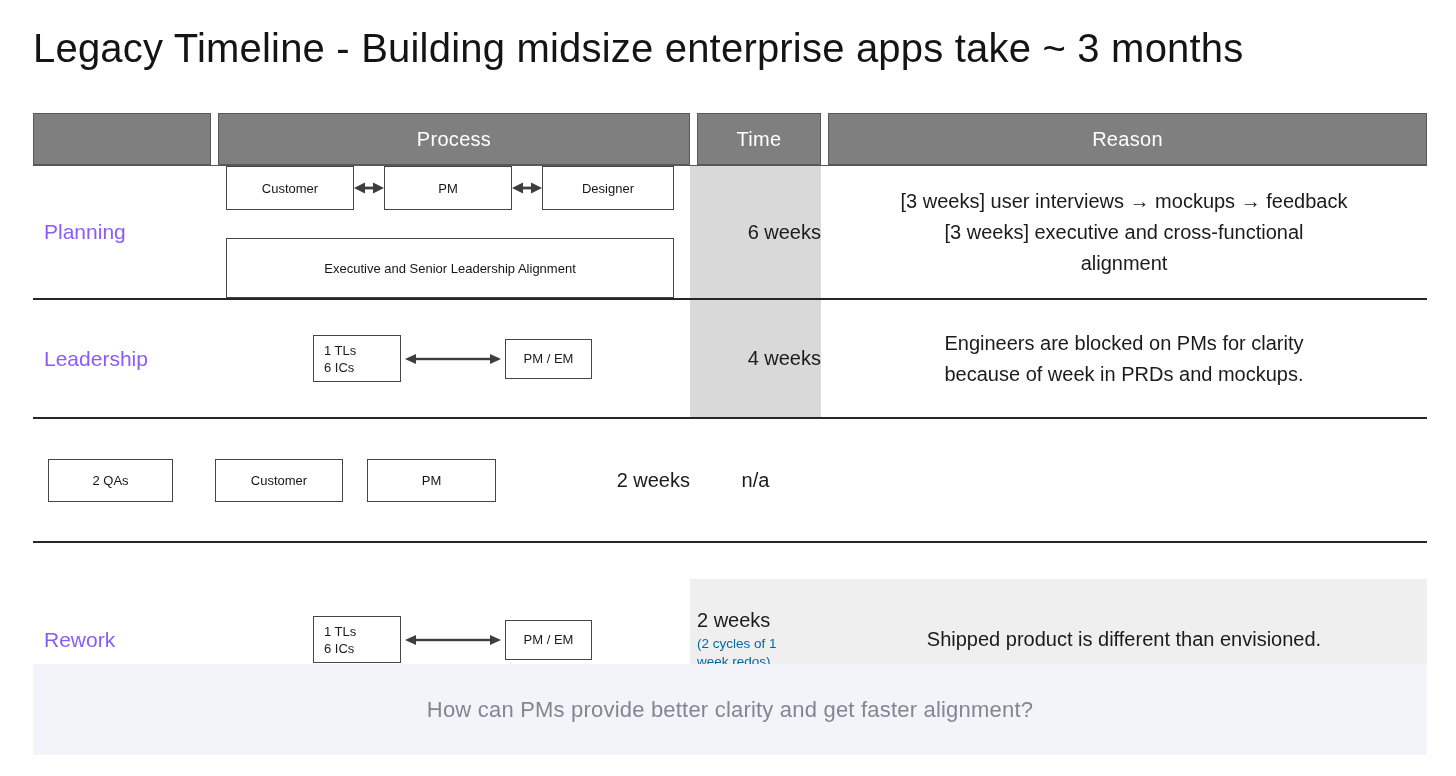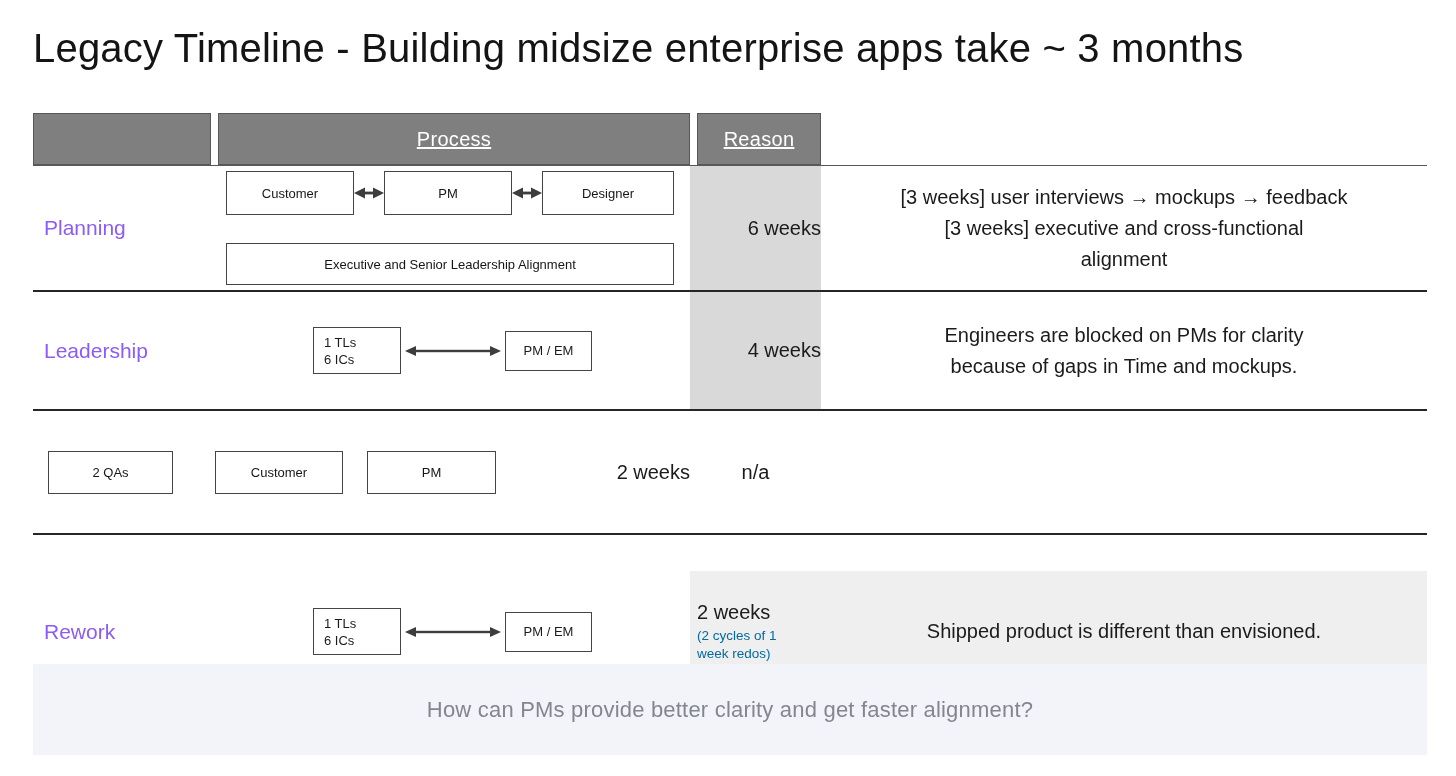--- a/index.html
+++ b/index.html
@@ -26,21 +26,21 @@
   }
 
   .hdr-row { height: 52px; }
   .hdr-cell {
     background: #7f7f7f;
     border: 1px solid #585858;
     color: #ffffff;
     display: flex; align-items: center; justify-content: center;
     font-size: 20px; font-weight: 500; letter-spacing: 0.3px;
   }
-  .hdr-cell + .hdr-cell { margin-left: 7px; text-decoration: underline; }
+  .hdr-cell + .hdr-cell { margin-left: 7px; }
 
   .body-row { border-bottom: 2px solid #262626; }
   .body-row.first { border-top: 1px solid #585858; }
 
   .cell { display: flex; align-items: center; }
   .cell-label { padding-left: 11px; font-size: 21px; font-weight: 500; color: #8b5cf6; }
 
   .cell-process { position: relative; }
   .cell-time {
     justify-content: flex-end; text-align: center;
@@ -64,21 +64,21 @@
   .proc-box {
     border: 1.5px solid #454545; background: #ffffff;
     display: flex; align-items: center; justify-content: center;
     font-size: 13px; font-weight: 500; color: #161616;
   }
   .proc-stack { display: flex; flex-direction: column; padding-left: 15px; justify-content: center; height: 100%; }
   .proc-line { display: flex; align-items: center; }
   .proc-line .proc-box { height: 44px; }
   .w128 { width: 128px; } .w132 { width: 132px; }
   .banner {
-    width: 448px; height: 42px; margin-top: 28px;
+    width: 448px; height: 60px; margin-top: 28px;
     border: 1.5px solid #454545; background: #ffffff;
     display: flex; align-items: center; justify-content: center;
     font-size: 13px; font-weight: 500; color: #161616;
   }
 
   .pair { display: flex; align-items: center; height: 100%; padding-left: 102px; }
   .pair-left {
     width: 88px; height: 47px;
     border: 1.5px solid #454545; background: #ffffff;
     display: flex; flex-direction: column; justify-content: center;
@@ -117,20 +117,21 @@
 
 <div class="page">
 
   <div class="title">Legacy Timeline - Building midsize enterprise apps take ~ 3 months</div>
 
   <div class="table">
 
     <div class="hdr-row">
       <div class="hdr-cell"></div>
       <div class="hdr-cell">Process</div>
+      <div class="hdr-cell">Time</div>
       <div class="hdr-cell">Reason</div>
     </div>
 
     <div class="body-row row-planning first">
       <div class="cell cell-label">Planning</div>
       <div class="cell cell-process">
         <div class="proc-stack">
           <div class="proc-line">
             <div class="proc-box w128">Customer</div>
             <svg class="arrow-short" viewBox="0 0 30 16">
@@ -176,21 +177,21 @@
           </svg>
           <div class="pair-right">PM / EM</div>
         </div>
       </div>
       <div class="cell cell-time shaded">
         <span>4 weeks</span>
       </div>
       <div class="cell cell-reason">
         <div>
           <div>Engineers are blocked on PMs for clarity</div>
-          <div>because of gaps in Time and mockups.</div>
+          <div>because of week in PRDs and mockups.</div>
         </div>
       </div>
     </div>
 
     <div class="body-row row-testing">
       <div class="cell cell-process">
         <div class="trio">
           <div class="proc-box b1">2 QAs</div>
           <div class="proc-box b2">Customer</div>
           <div class="proc-box b3">PM</div>

